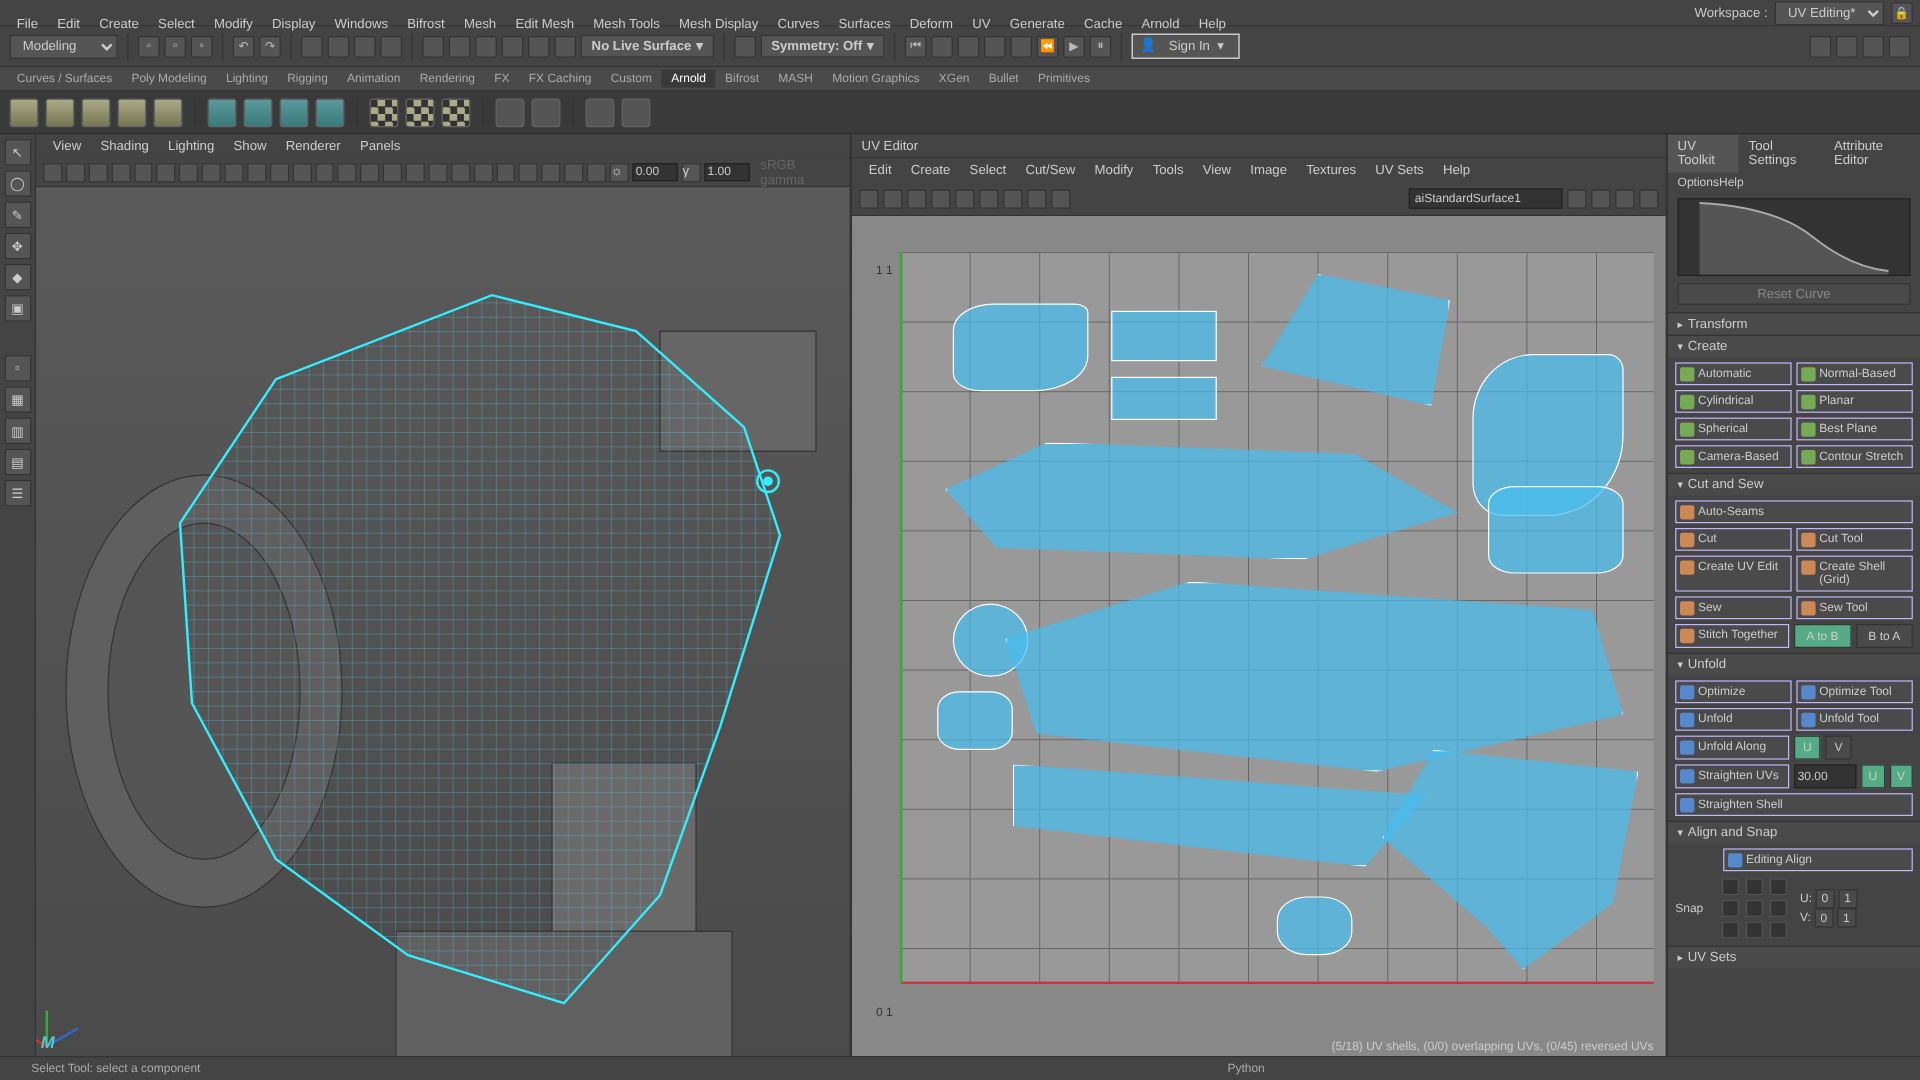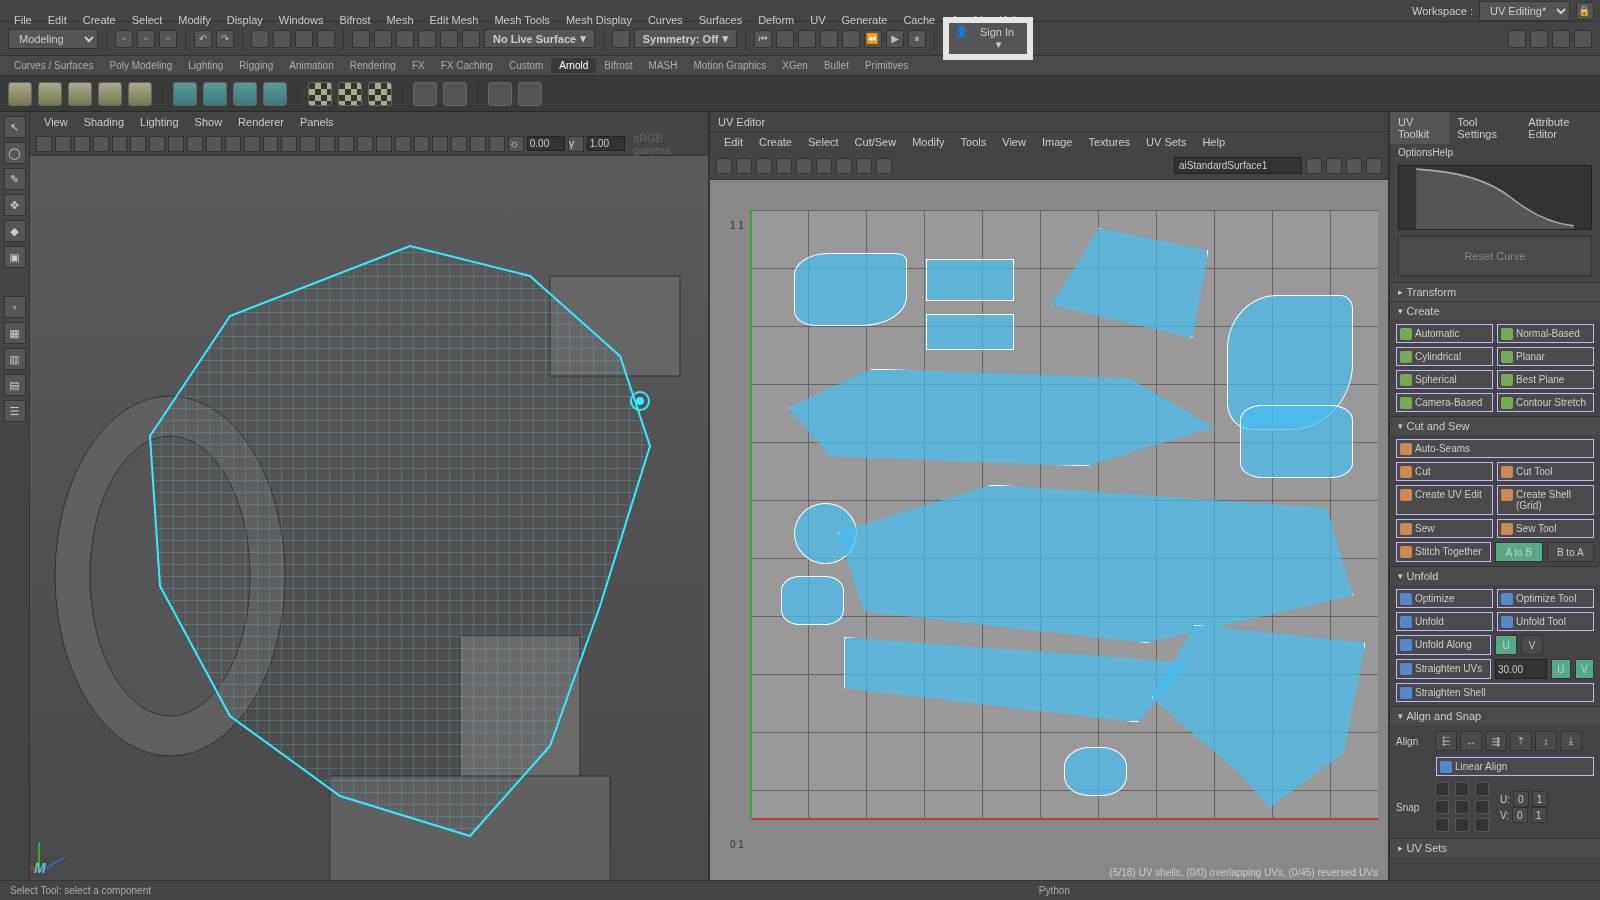--- a/index.html
+++ b/index.html
@@ -7,21 +7,21 @@
 .menubar { background:#444; display:flex; align-items:center; padding:0 6px; height:22px; border-bottom:1px solid #333; }
 .menubar .menu-item { padding:3px 8px; cursor:pointer;margin-top:18px; }
 .menubar .right { margin-left:auto; display:flex; align-items:center; gap:6px; }
 .ws-sel { background:#555; color:#ccc; border:1px solid #333; padding:2px 6px; font-size:11px; }
 .toolbar2 { background:#444; display:flex; align-items:center; gap:4px; padding:4px 8px; height:34px; border-bottom:1px solid #333; }
 .mode-sel { background:#555; border:1px solid #333; color:#ccc; padding:2px 6px; font-size:11px; width:90px; }
 .sep { width:1px; height:22px; background:#333; margin:0 4px; }
 .ico-btn { width:18px; height:18px; background:#555; border:1px solid #333; border-radius:2px; cursor:pointer; display:flex; align-items:center; justify-content:center; color:#bbb; font-size:10px; }
 .ico-btn.sm { width:16px; height:16px; }
 .sym-btn { background:#555; border:1px solid #333; color:#ccc; padding:2px 8px; font-size:11px; display:flex; align-items:center; gap:4px;font-weight:bold; }
-.signin { background:#555; border:6px solid #e5e5e5; color:#ccc; padding:3px 10px 3px 28px; font-size:11px; position:relative; width:90px; }
+.signin { background:#555; border:1px solid #e5e5e5; color:#ccc; padding:3px 10px 3px 28px; font-size:11px; position:relative; width:90px; }
 .signin::before { content:'👤'; position:absolute; left:6px; top:2px; }
 .shelf-tabs { background:#4a4a4a; display:flex; align-items:center; padding:2px 6px; height:20px; border-bottom:1px solid #333; font-size:10px; color:#aaa; gap:0; }
 .shelf-tabs span { padding:2px 8px; cursor:pointer; }
 .shelf-tabs .active { background:#3a3a3a; color:#fff; }
 .shelf-icons { background:#3a3a3a; display:flex; align-items:center; padding:4px 8px; height:36px; gap:6px; border-bottom:1px solid #2a2a2a; }
 .shelf-icons .ic { width:24px; height:24px; background:#555; border:1px solid #666; border-radius:3px; cursor:pointer; }
 .shelf-icons .ic.yellow { background:linear-gradient(#aa8,#775); }
 .shelf-icons .ic.teal { background:linear-gradient(#5a9a9a,#3a7a7a); }
 .shelf-icons .ic.checker { background:repeating-conic-gradient(#aa8 0 90deg,#333 90deg 180deg); background-size:12px 12px; }
 .main { display:flex; height:calc(900px - 22px - 34px - 20px - 36px - 20px); }
@@ -52,38 +52,38 @@
 .uv-grid::after { content:''; position:absolute; top:0; bottom:0; left:0; width:2px; background:#3a3; }
 .uv-island { position:absolute; background:rgba(70,190,240,0.7); border:1px solid #fff; }
 .uv-status { position:absolute; bottom:2px; right:10px; font-size:10px; color:#ccc; }
 .right-panel { width:210px; background:#444; display:flex; flex-direction:column; overflow-y:auto; }
 .rp-tabs { display:flex; font-size:11px; background:#3a3a3a; }
 .rp-tabs span { padding:4px 8px; cursor:pointer; background:#444; }
 .rp-tabs .active { background:#555; }
 .rp-sub { font-size:10px; padding:3px 8px; display:flex; }
 .curve-box { margin:4px 8px; height:65px; background:#333; border:1px solid #222; position:relative; }
 .curve-box svg { width:100%; height:100%; }
-.reset-btn { margin:2px 8px 6px; padding:13px; text-align:center; background:#4a4a4a; border:1px solid #333; font-size:11px; cursor:pointer; color:#888; }
+.reset-btn { margin:2px 8px 6px; padding:2px; text-align:center; background:#4a4a4a; border:1px solid #333; font-size:11px; cursor:pointer; color:#888; }
 .section-h { background:#4a4a4a; padding:3px 8px; font-size:11px; cursor:pointer; display:flex; align-items:center; gap:4px; border-top:1px solid #333; }
 .section-h::before { content:'▸'; font-size:9px; }
 .section-h.open::before { content:'▾'; }
 .section-body { padding:2px 0; }
 .tk-row { display:flex; padding:2px 6px; gap:4px; }
 .tk-btn { flex:1; background:#4a4a4a; border:1px solid #c4b5fd; padding:3px 4px 3px 18px; font-size:10px; cursor:pointer; position:relative; color:#ccc; text-align:left; }
 .tk-btn::before { content:''; position:absolute; left:3px; top:3px; width:12px; height:12px; background:#7a5; border-radius:2px; }
 .tk-btn.blue::before { background:#58c; }
 .tk-btn.orange::before { background:#c85; }
 .tk-btn.half { flex:0 0 48%; }
 .mini-btn { width:22px; height:20px; background:#4a4a4a; border:1px solid #333; cursor:pointer; font-size:10px; color:#ccc; }
 .mini-btn.active { background:#5a8; }
 .num-in { width:52px; background:#333; border:1px solid #222; color:#ccc; font-size:10px; padding:2px; }
 .align-row { display:flex; gap:3px; align-items:center; padding:4px 6px; }
 .align-row .lbl { width:36px; font-size:10px; }
 .chk { width:14px; height:14px; background:#333; border:1px solid #555; cursor:pointer; }
-.status-bar { position:fixed; bottom:0; left:0; right:0; height:20px; background:#444; border-top:1px solid #333; display:flex; align-items:center; padding:0 10px; font-size:10px; color:#aaa; }
+.status-bar { position:fixed; bottom:0; left:0; right:0; height:20px; background:#444; border-top:1px solid #333; display:flex; align-items:center; padding:0 26px; font-size:10px; color:#aaa; }
 .uv-ruler-v { position:absolute; left:20px; top:40px; font-size:10px; color:#333; }
 </style>
 </head>
 <body>
 
 <div class="menubar">
   <span class="menu-item">File</span>
   <span class="menu-item">Edit</span>
   <span class="menu-item">Create</span>
   <span class="menu-item">Select</span>
@@ -433,31 +433,22 @@
       </div>
       <div class="tk-row">
           <div class="tk-btn blue" style="flex:1">Straighten Shell</div>
         </div>
     </div>
 
     <div class="section-h open">
         <span>Align and Snap</span>
       </div>
     <div class="section-body">
-      <div class="align-row">
-        <span class="lbl">Align</span>
-        <button class="mini-btn">⬱</button>
-        <button class="mini-btn">↔</button>
-        <button class="mini-btn">⇶</button>
-        <button class="mini-btn">⤒</button>
-        <button class="mini-btn">↕</button>
-        <button class="mini-btn">⤓</button>
-      </div>
-      <div class="tk-row">
-          <div class="tk-btn blue" style="flex:1;margin-left:40px">Linear Align</div>
+      <div class="tk-row">
+          <div class="tk-btn blue" style="flex:1;margin-left:40px">Editing Align</div>
         </div>
       <div class="align-row">
         <span class="lbl">Snap</span>
         <div style="display:grid;grid-template-columns:repeat(3,16px);gap:4px">
           <div class="chk"></div>
             <div class="chk"></div>
             <div class="chk"></div>
           <div class="chk"></div>
             <div class="chk"></div>
             <div class="chk"></div>

